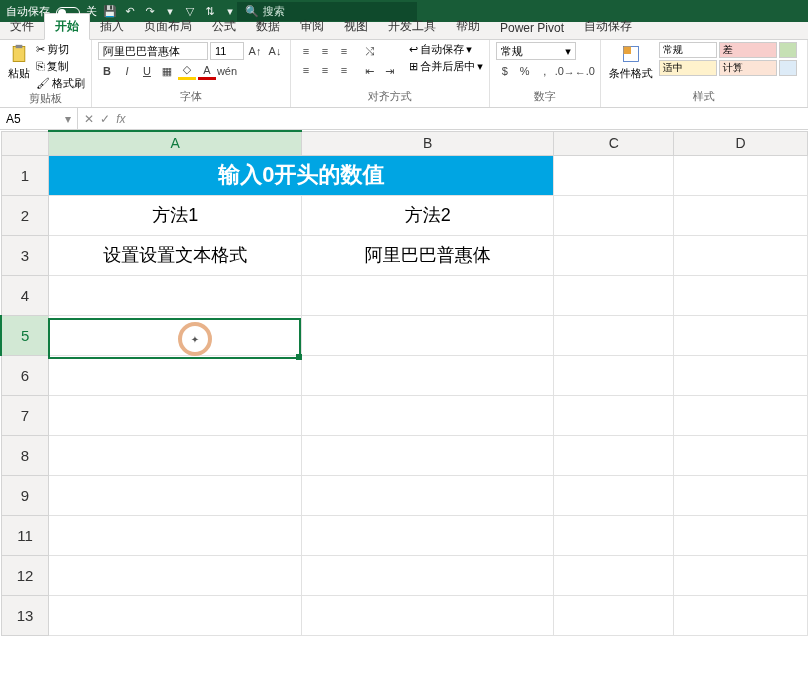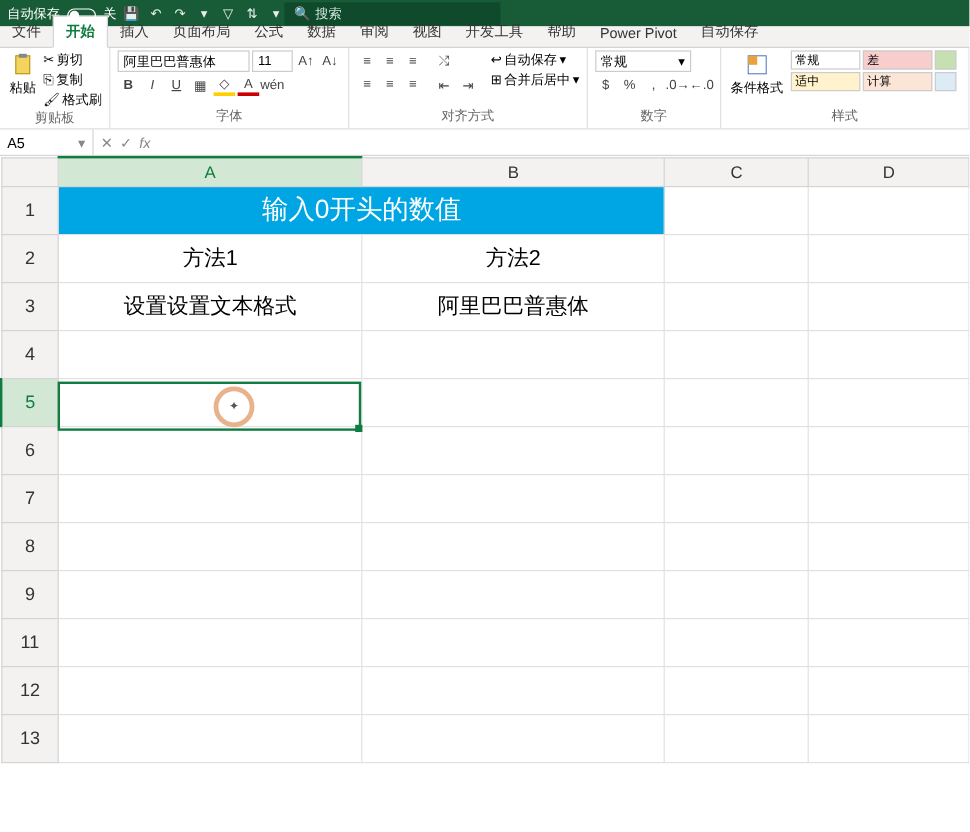--- a/index.html
+++ b/index.html
@@ -32,21 +32,21 @@
 .fx-btns{display:flex;align-items:center;gap:6px;padding:0 6px;color:#888}
 .fx-input{flex:1;padding:0 6px}
 .grid-area{position:relative;height:555px;overflow:hidden}
 table{border-collapse:collapse;table-layout:fixed}
 .hdr th{background:#f3f2f1;border:1px solid #d4d4d4;font-weight:normal;color:#333;height:24px;font-size:14px}
 .corner{width:48px;background:#f3f2f1;border:1px solid #d4d4d4}
 .rowhdr{width:48px;background:#f3f2f1;border:1px solid #d4d4d4;text-align:center;font-size:15px;color:#333}
 td{border:1px solid #e1e1e1;height:40px;text-align:center;font-size:18px;padding:0 4px}
 .rowhdr.sel{background:#d2e8d4;color:#0f7b3e;border-left:2px solid #107c41}
 th.sel{background:#d2e8d4;color:#0f7b3e;border-top:2px solid #107c41}
-.merged-title{background:#00a5e3;color:#fff;font-size:22px;font-weight:normal}
+.merged-title{background:#00a5e3;color:#fff;font-size:22px;font-weight:bold}
 .selcell{position:absolute;border:2px solid #107c41;pointer-events:none}
 .selcell::after{content:"";position:absolute;right:-3px;bottom:-3px;width:6px;height:6px;background:#107c41}
 .cursor-ring{position:absolute;width:34px;height:34px;border:4px solid #e8b28a;border-radius:50%;pointer-events:none}
 .cursor-ring::after{content:"✦";position:absolute;left:50%;top:50%;transform:translate(-50%,-50%);font-size:10px;color:#555}
 svg{display:block}
 </style>
 </head>
 <body>
 
 <div class="titlebar">

